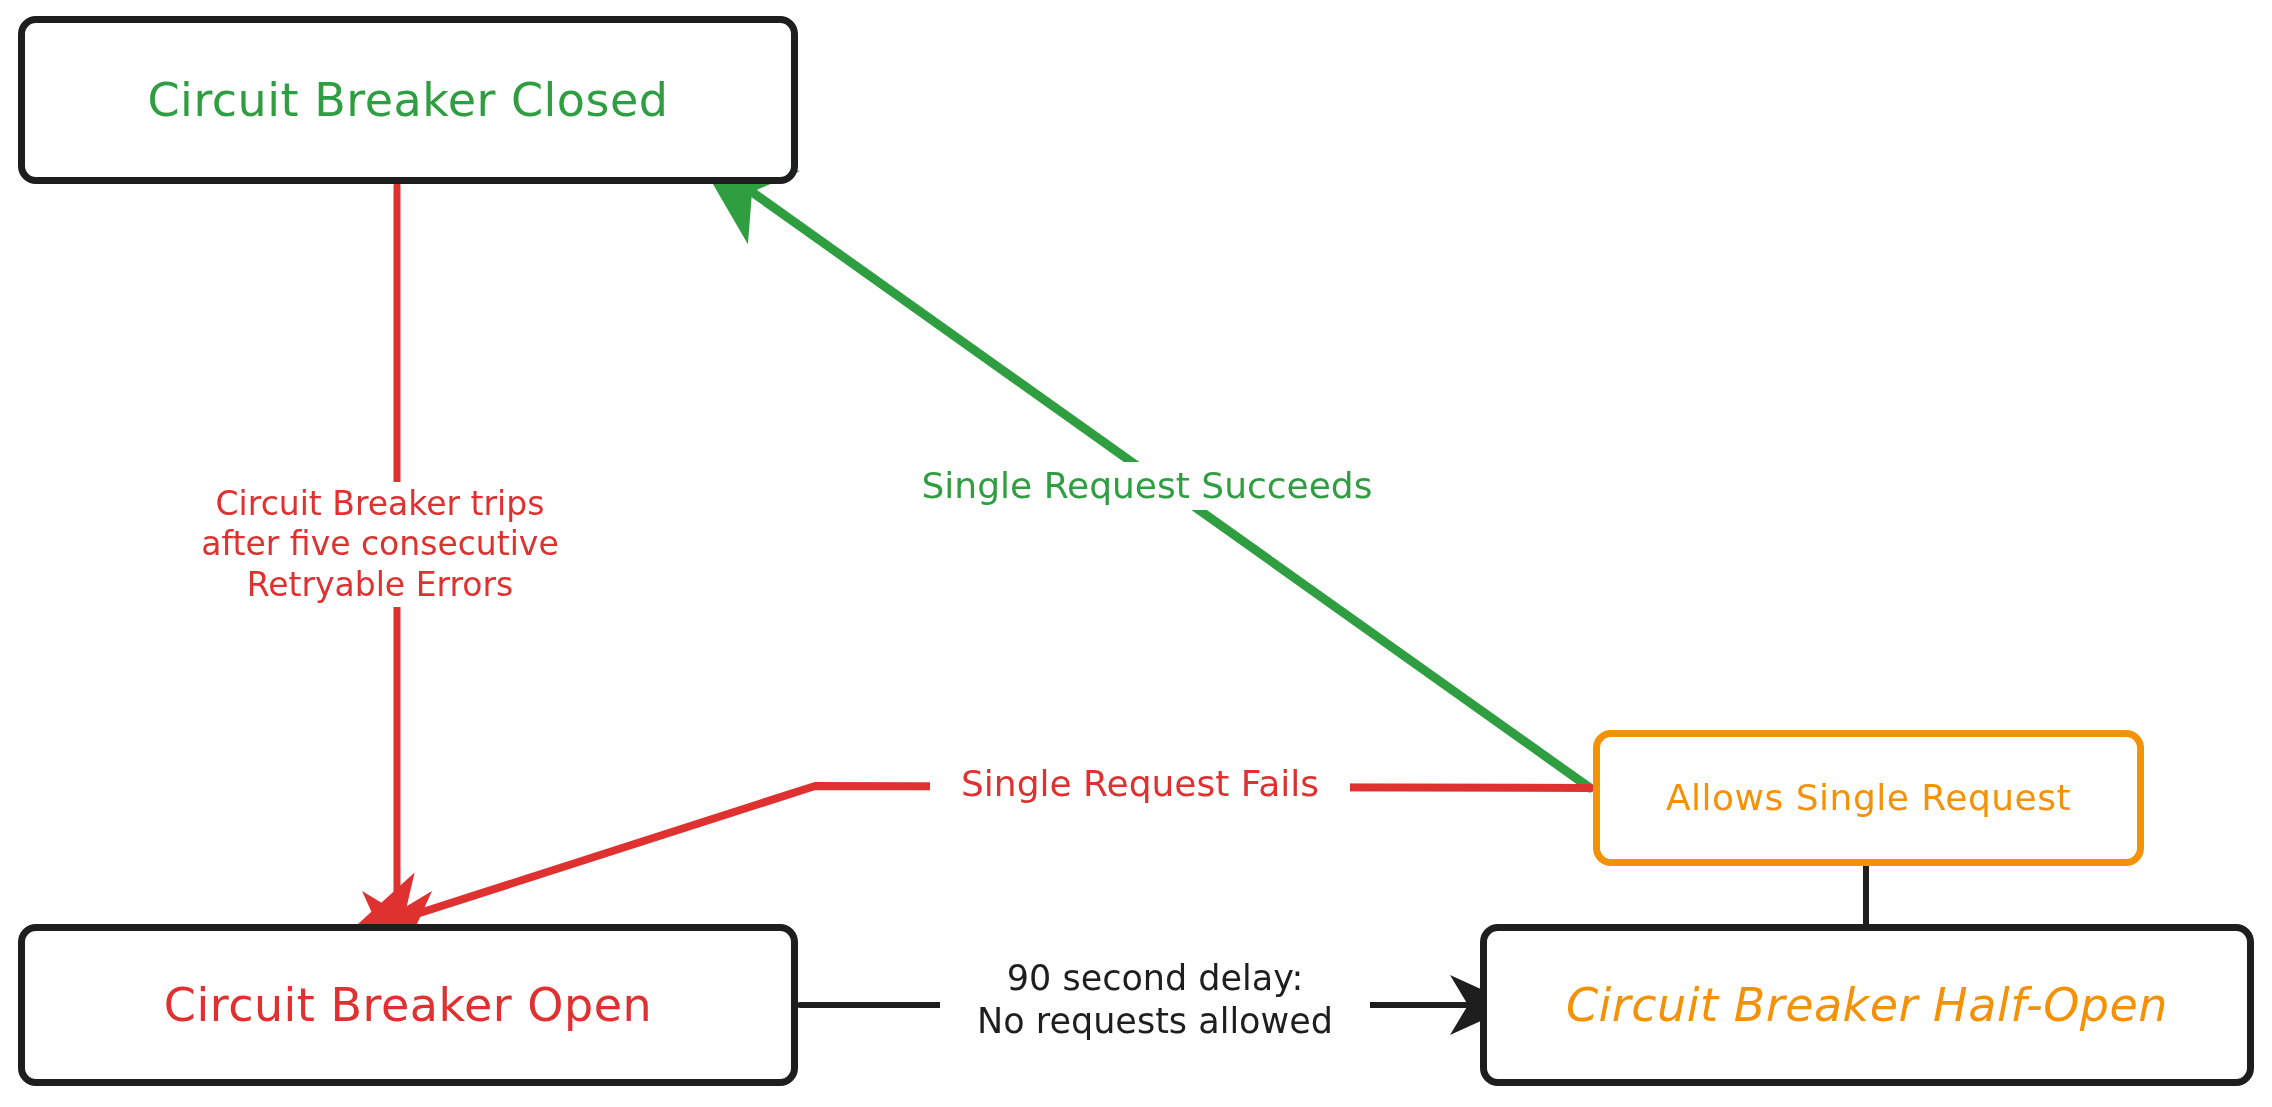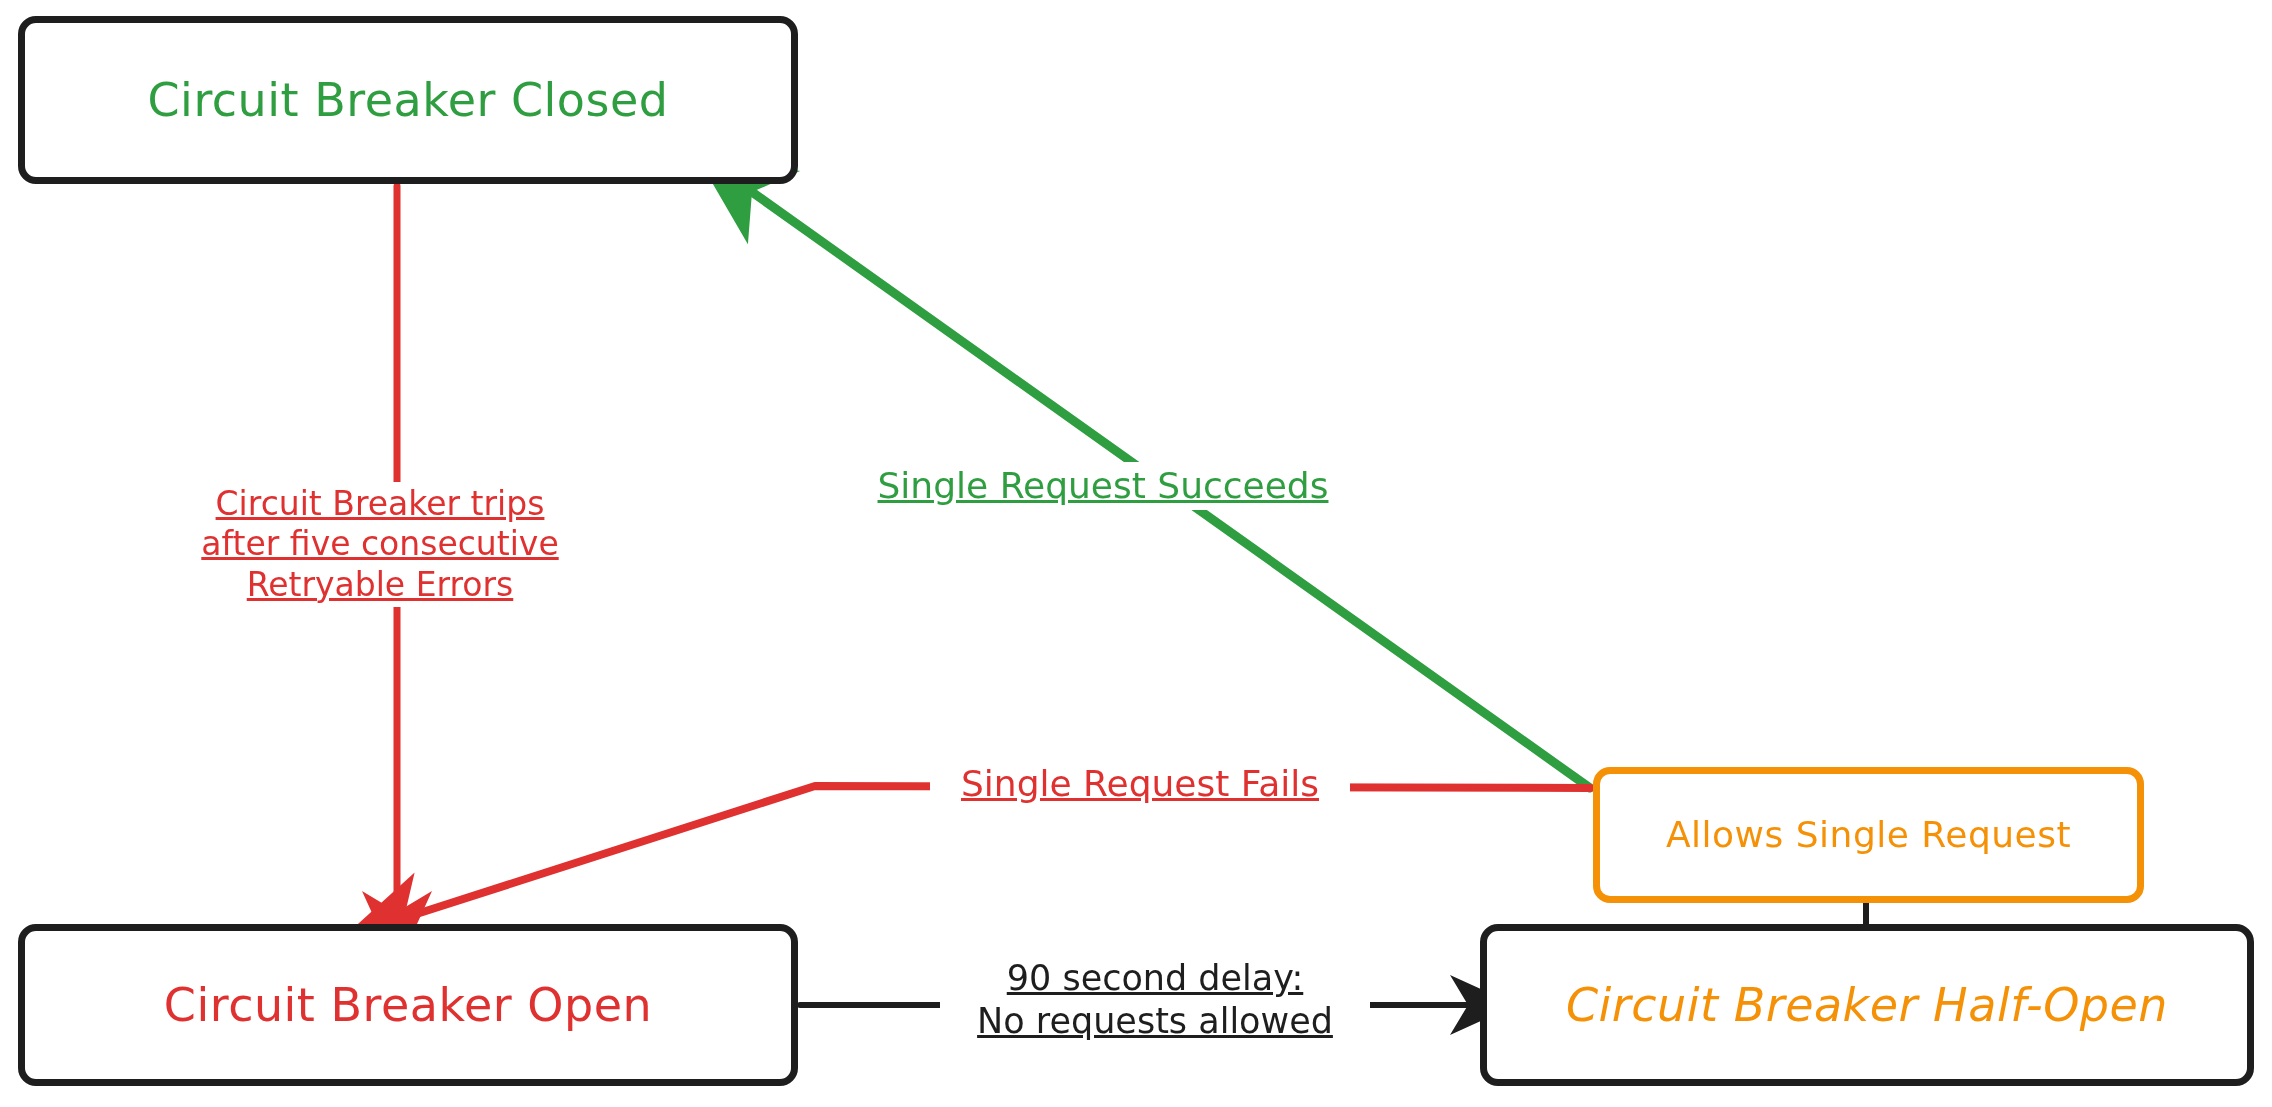--- a/index.html
+++ b/index.html
@@ -46,32 +46,31 @@
   }
   .edge-label {
     position: absolute;
     font-family: "DejaVu Sans", sans-serif;
     line-height: 1.22;
     text-align: center;
     white-space: pre-line;
     background: #ffffff;
     padding: 2px 6px;
     box-sizing: border-box;
-    text-decoration: underline;
   }
 
   
   #node-closed     { left: 18px;   top: 16px;   width: 780px; height: 168px; }
   #node-open       { left: 18px;   top: 924px;  width: 780px; height: 162px; }
   #node-halfopen   { left: 1480px; top: 924px;  width: 774px; height: 162px; font-style: italic; }
-  #node-allows     { left: 1593px; top: 767px;  width: 551px; height: 136px; border-radius: 17px; }
+  #node-allows     { left: 1593px; top: 730px;  width: 551px; height: 136px; }
 
   
   #label-trips     { left: 170px;  top: 482px;  width: 420px; }
-  #label-succeeds  { left: 853px;  top: 462px;  width: 500px; }
+  #label-succeeds  { left: 897px;  top: 462px;  width: 500px; }
   #label-fails     { left: 930px;  top: 760px;  width: 420px; }
   #label-delay     { left: 940px;  top: 955px;  width: 430px; }
 </style>
 </head>
 <body>
 
 <div id="diagram-root">
 
   <svg class="edge-layer" viewBox="0 0 2272 1107">
     <defs>

